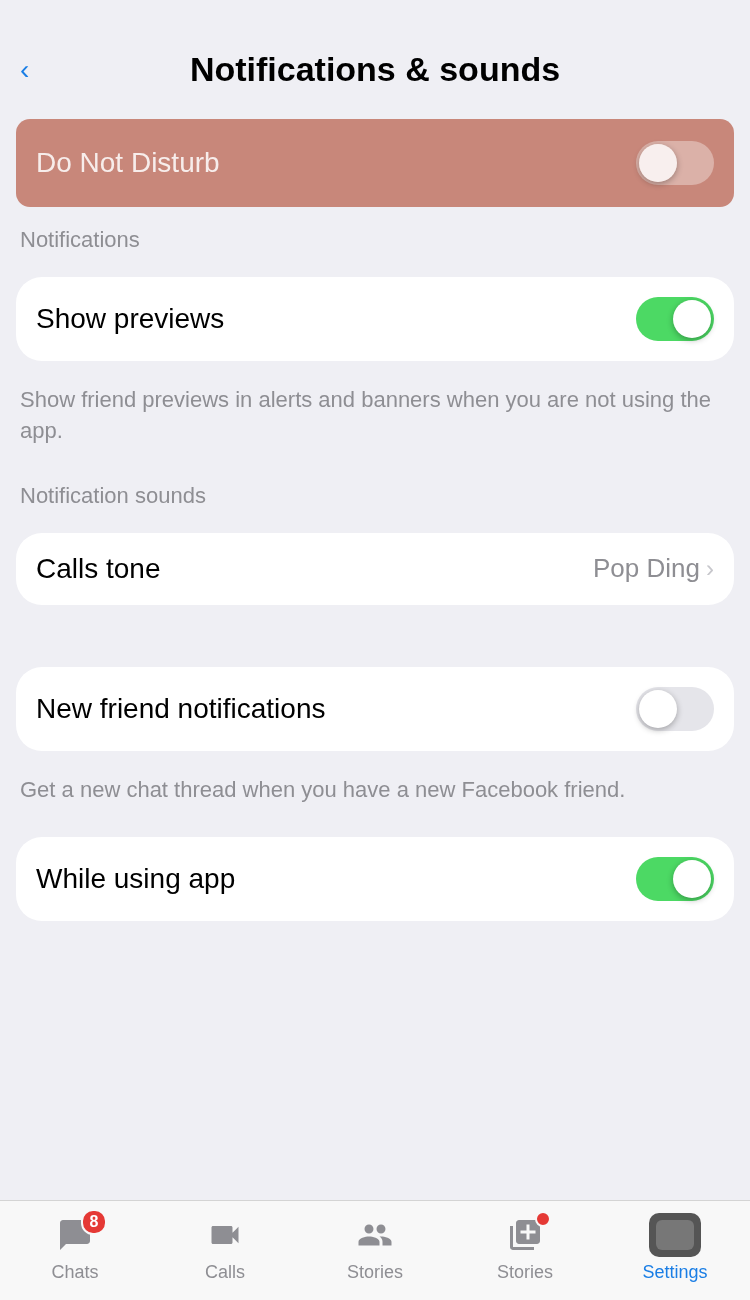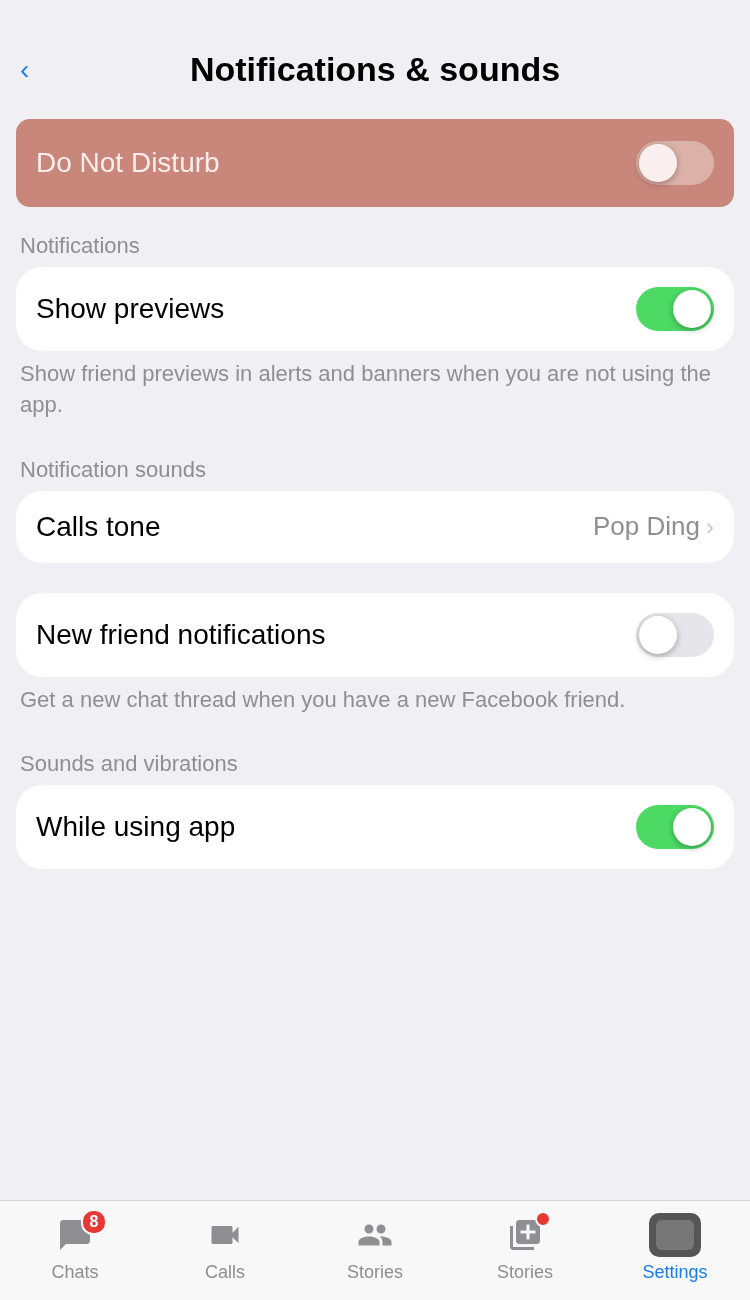--- a/index.html
+++ b/index.html
@@ -34,21 +34,21 @@
     }
     .header-title {
       font-size: 34px;
       font-weight: 700;
       color: #000;
       text-align: center;
     }
 
     
     .dnd-section {
-      margin: 20px 16px 6px;
+      margin: 20px 16px 0;
     }
     .dnd-card {
       background: #c8877a;
       border-radius: 14px;
       padding: 22px 20px;
       display: flex;
       align-items: center;
       justify-content: space-between;
     }
     .dnd-label {
@@ -63,21 +63,21 @@
       color: #8e8e93;
       font-weight: 400;
       padding: 20px 20px 8px;
       text-transform: none;
     }
 
     
     .card {
       background: #fff;
       border-radius: 26px;
-      margin: 0 16px;
+      margin: 16px 16px;
     }
     .card-row {
       display: flex;
       align-items: center;
       justify-content: space-between;
       padding: 20px 20px;
     }
     .card-row-label {
       font-size: 28px;
       color: #000;
@@ -294,21 +294,20 @@
   <div class="card">
     <div class="card-row">
       <span class="card-row-label">New friend notifications</span>
       <div class="toggle off">
         <div class="toggle-knob"></div>
       </div>
     </div>
   </div>
   <div class="card-description">Get a new chat thread when you have a new Facebook friend.</div>
 
-  <div class="section-label">Sounds and vibrations</div>
 
   <div class="card">
     <div class="card-row">
       <span class="card-row-label">While using app</span>
       <div class="toggle on">
         <div class="toggle-knob"></div>
       </div>
     </div>
   </div>
 </div>

